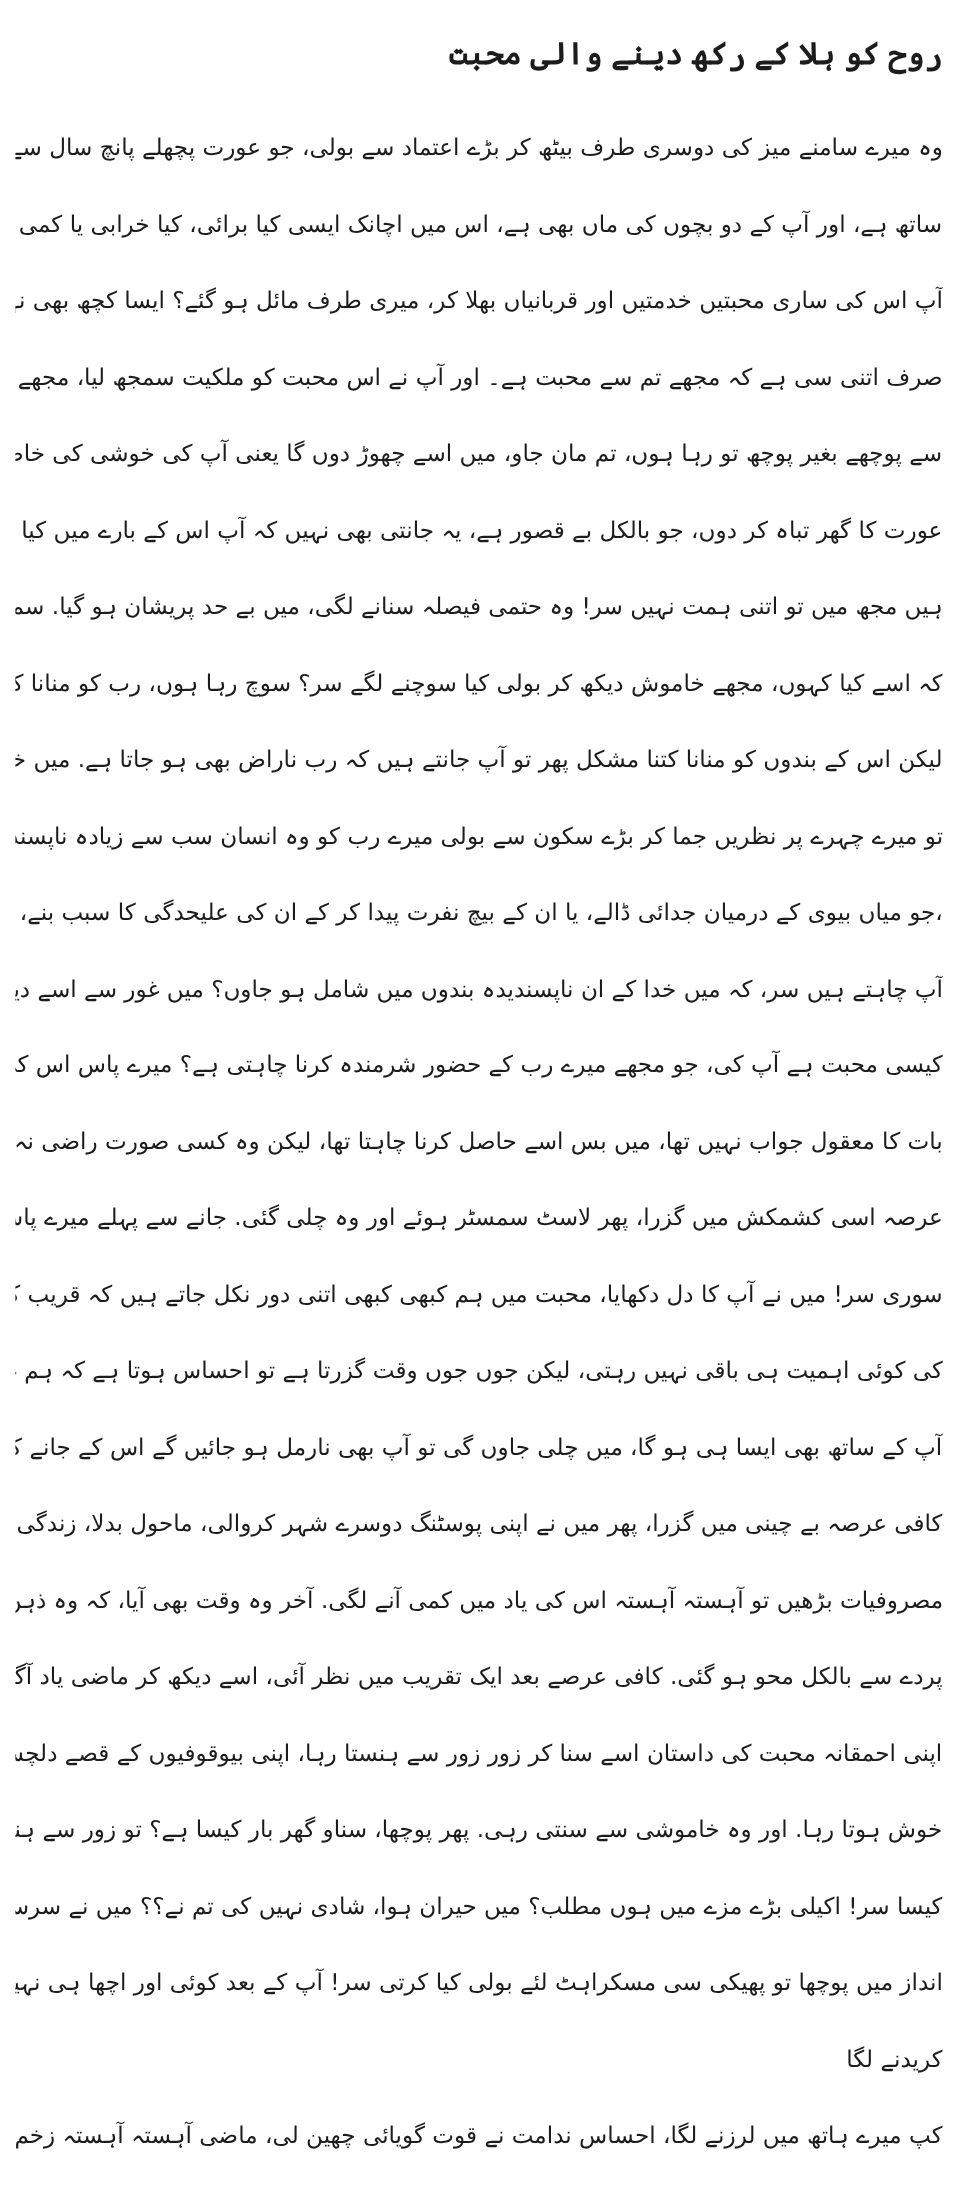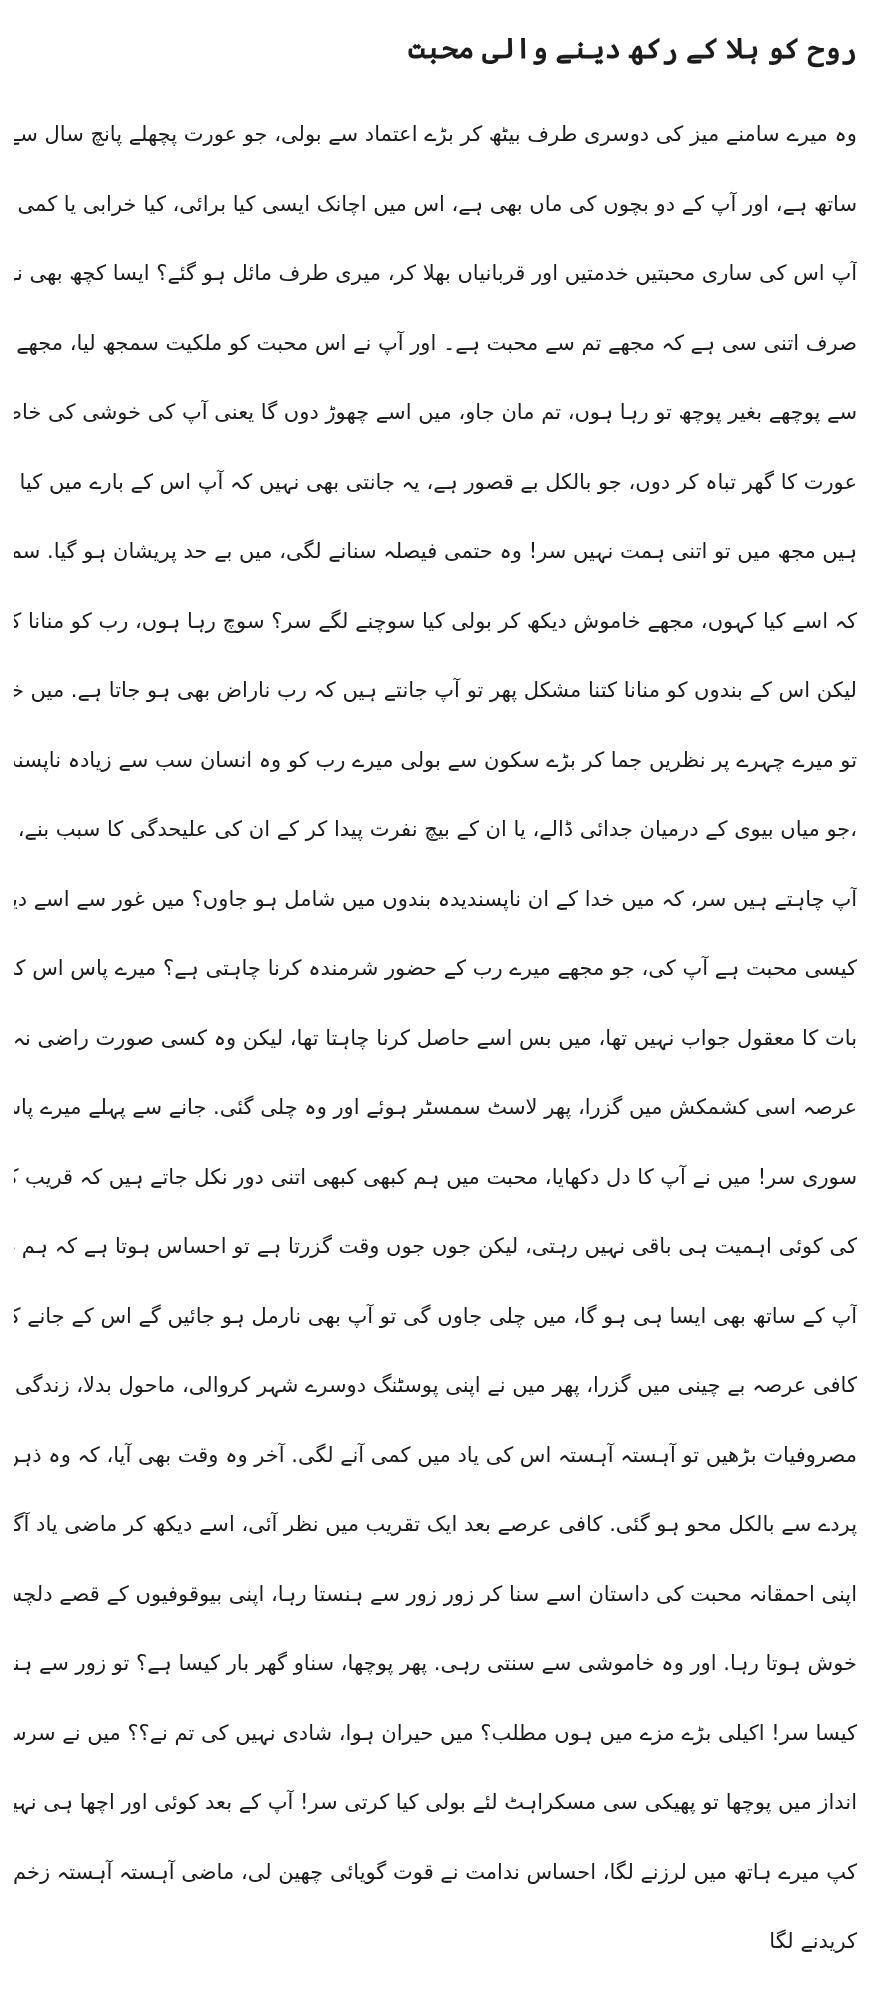--- a/index.html
+++ b/index.html
@@ -72,16 +72,16 @@
       <div class="line">سوری سر! میں نے آپ کا دل دکھایا، محبت میں ہم کبھی کبھی اتنی دور نکل جاتے ہیں کہ قریب کے رشتوں</div>
       <div class="line">کی کوئی اہمیت ہی باقی نہیں رہتی، لیکن جوں جوں وقت گزرتا ہے تو احساس ہوتا ہے کہ ہم غلطی پر تھے،</div>
       <div class="line">آپ کے ساتھ بھی ایسا ہی ہو گا، میں چلی جاوں گی تو آپ بھی نارمل ہو جائیں گے اس کے جانے کے بعد</div>
       <div class="line">کافی عرصہ بے چینی میں گزرا، پھر میں نے اپنی پوسٹنگ دوسرے شہر کروالی، ماحول بدلا، زندگی کی</div>
       <div class="line">مصروفیات بڑھیں تو آہستہ آہستہ اس کی یاد میں کمی آنے لگی. آخر وہ وقت بھی آیا، کہ وہ ذہن کے</div>
       <div class="line">پردے سے بالکل محو ہو گئی. کافی عرصے بعد ایک تقریب میں نظر آئی، اسے دیکھ کر ماضی یاد آگیا میں</div>
       <div class="line">اپنی احمقانہ محبت کی داستان اسے سنا کر زور زور سے ہنستا رہا، اپنی بیوقوفیوں کے قصے دلچسپ انداز میں سنا کر</div>
       <div class="line">خوش ہوتا رہا. اور وہ خاموشی سے سنتی رہی. پھر پوچھا، سناو گھر بار کیسا ہے؟ تو زور سے ہنس کر بولی گھر بار</div>
       <div class="line">کیسا سر! اکیلی بڑے مزے میں ہوں مطلب؟ میں حیران ہوا، شادی نہیں کی تم نے؟؟ میں نے سرسری</div>
       <div class="line">انداز میں پوچھا تو پھیکی سی مسکراہٹ لئے بولی کیا کرتی سر! آپ کے بعد کوئی اور اچھا ہی نہیں لگا چائے کا</div>
+      <div class="line last">کریدنے لگا</div>
       <div class="line">کپ میرے ہاتھ میں لرزنے لگا، احساس ندامت نے قوت گویائی چھین لی، ماضی آہستہ آہستہ زخم</div>
-      <div class="line last">کریدنے لگا</div>
     </div>
 </div>
 
 </body></html>

